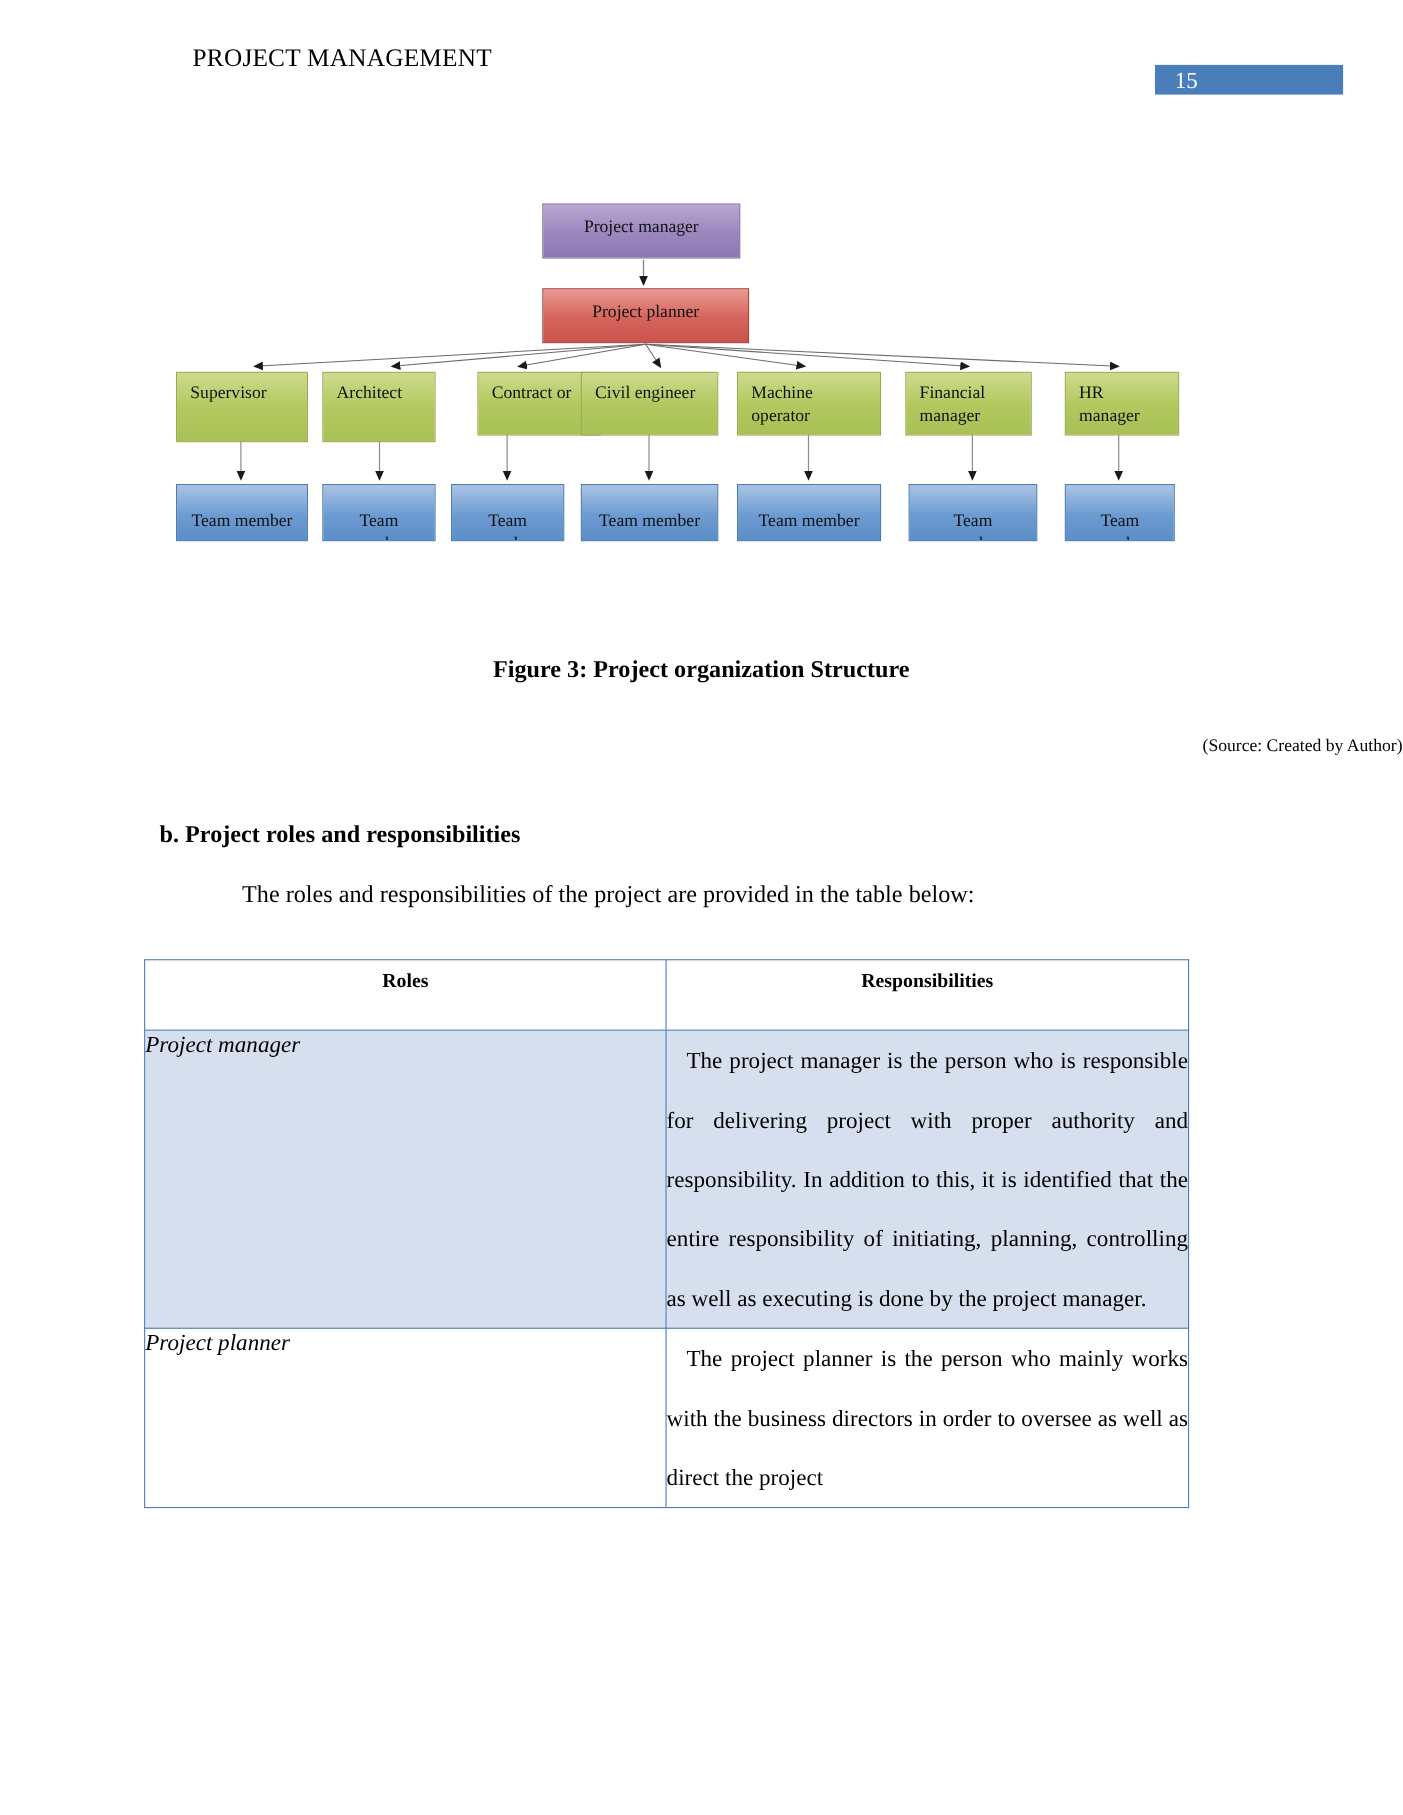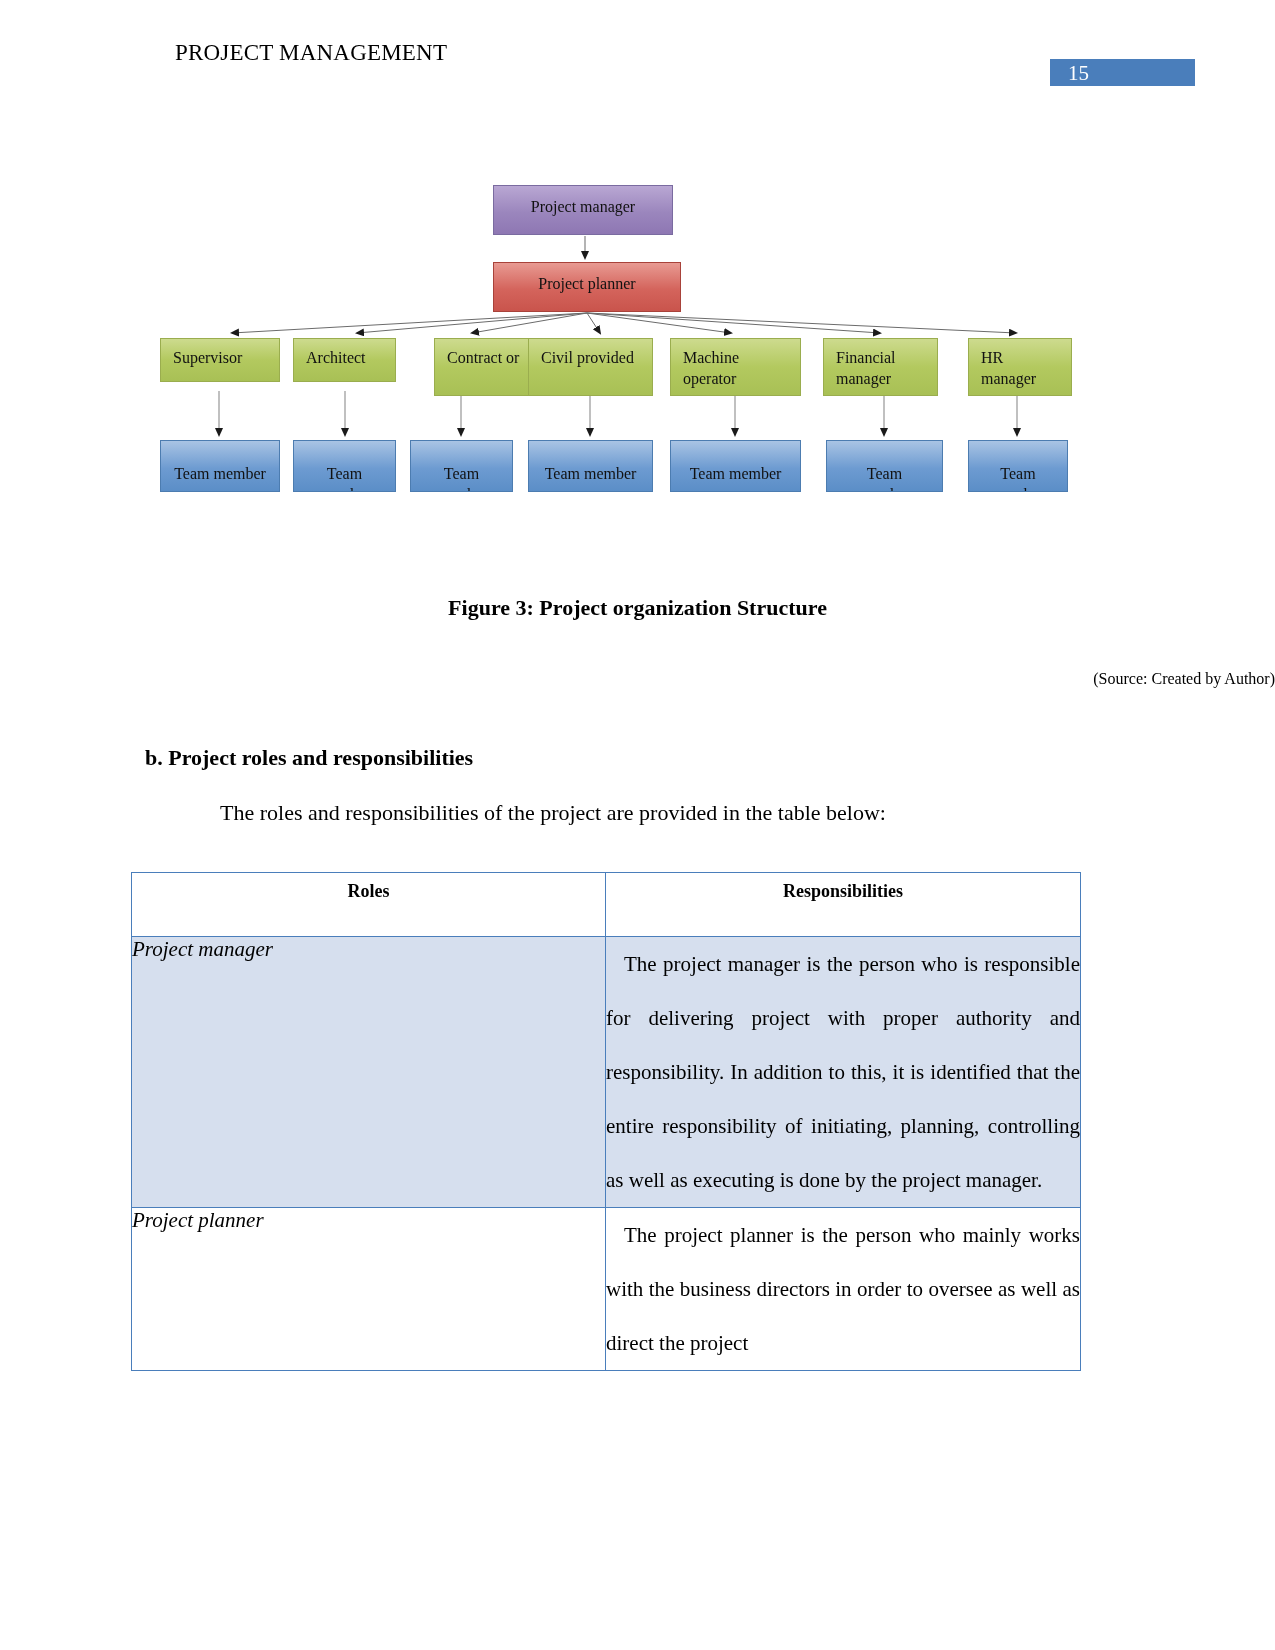--- a/index.html
+++ b/index.html
@@ -31,21 +31,21 @@
     top: 0px;
     font-size: 23px;
     letter-spacing: 0.2px;
     color: #000;
     white-space: nowrap;
   }
   .page-number-badge {
     position: absolute;
     left: 1050px;
     top: 19px;
-    width: 145px;
+    width: 171px;
     height: 27px;
     background: #4a7ebb;
   }
   .page-number-badge .num {
     position: absolute;
     left: 18px;
     top: 1px;
     color: #ffffff;
     font-size: 21px;
     line-height: 26px;
@@ -80,21 +80,21 @@
     left: 493px; top: 55px; width: 180px; height: 50px;
     background: linear-gradient(to bottom, #b9a7d3 0%, #9b86bd 55%, #8e77b3 100%);
     border-color: #7a6ba0;
   }
   .node-pp {
     left: 493px; top: 132px; width: 188px; height: 50px;
     background: linear-gradient(to bottom, #e89a92 0%, #d4645c 55%, #c9544c 100%);
     border-color: #a8423a;
   }
   .node-green {
-    top: 208px; height: 44px;
+    top: 208px; height: 64px;
     background: linear-gradient(to bottom, #cddb8e 0%, #b3c95f 50%, #a8c055 100%);
     border-color: #9aad4e;
   }
   .node-blue {
     top: 310px; height: 52px;
     background: linear-gradient(to bottom, #a9c4e4 0%, #6d9bd1 55%, #5b8ec7 100%);
     border-color: #4c7cb0;
     text-align: center;
     padding-top: 22px;
   }
@@ -207,21 +207,21 @@
     <line x1="884" y1="261" x2="884" y2="305" stroke="#8c8c8c" stroke-width="1.1" marker-end="url(#arrow)"></line>
     <line x1="1017" y1="261" x2="1017" y2="305" stroke="#8c8c8c" stroke-width="1.1" marker-end="url(#arrow)"></line>
   </svg>
 
   <div class="node node-pm center">Project manager</div>
   <div class="node node-pp center">Project planner</div>
 
   <div class="node node-green" style="left:160px;width:120px;">Supervisor</div>
   <div class="node node-green" style="left:293px;width:103px;font-family:Liberation Serif, serif;">Architect</div>
   <div class="node node-green" style="left:434px;width:112px;height:58px;">Contract or</div>
-  <div class="node node-green" style="left:528px;width:125px;height:58px;">Civil provided</div>
+  <div class="node node-green" style="left:528px;width:125px;height:58px;">Civil engineer</div>
   <div class="node node-green" style="left:670px;width:131px;height:58px;">Machine operator</div>
   <div class="node node-green" style="left:823px;width:115px;height:58px;">Financial manager</div>
   <div class="node node-green" style="left:968px;width:104px;height:58px;">HR manager</div>
 
   <div class="node node-blue" style="left:160px;width:120px;">Team member</div>
   <div class="node node-blue" style="left:293px;width:103px;">Team member</div>
   <div class="node node-blue" style="left:410px;width:103px;">Team member</div>
   <div class="node node-blue" style="left:528px;width:125px;">Team member</div>
   <div class="node node-blue" style="left:670px;width:131px;">Team member</div>
   <div class="node node-blue" style="left:826px;width:117px;">Team member</div>

